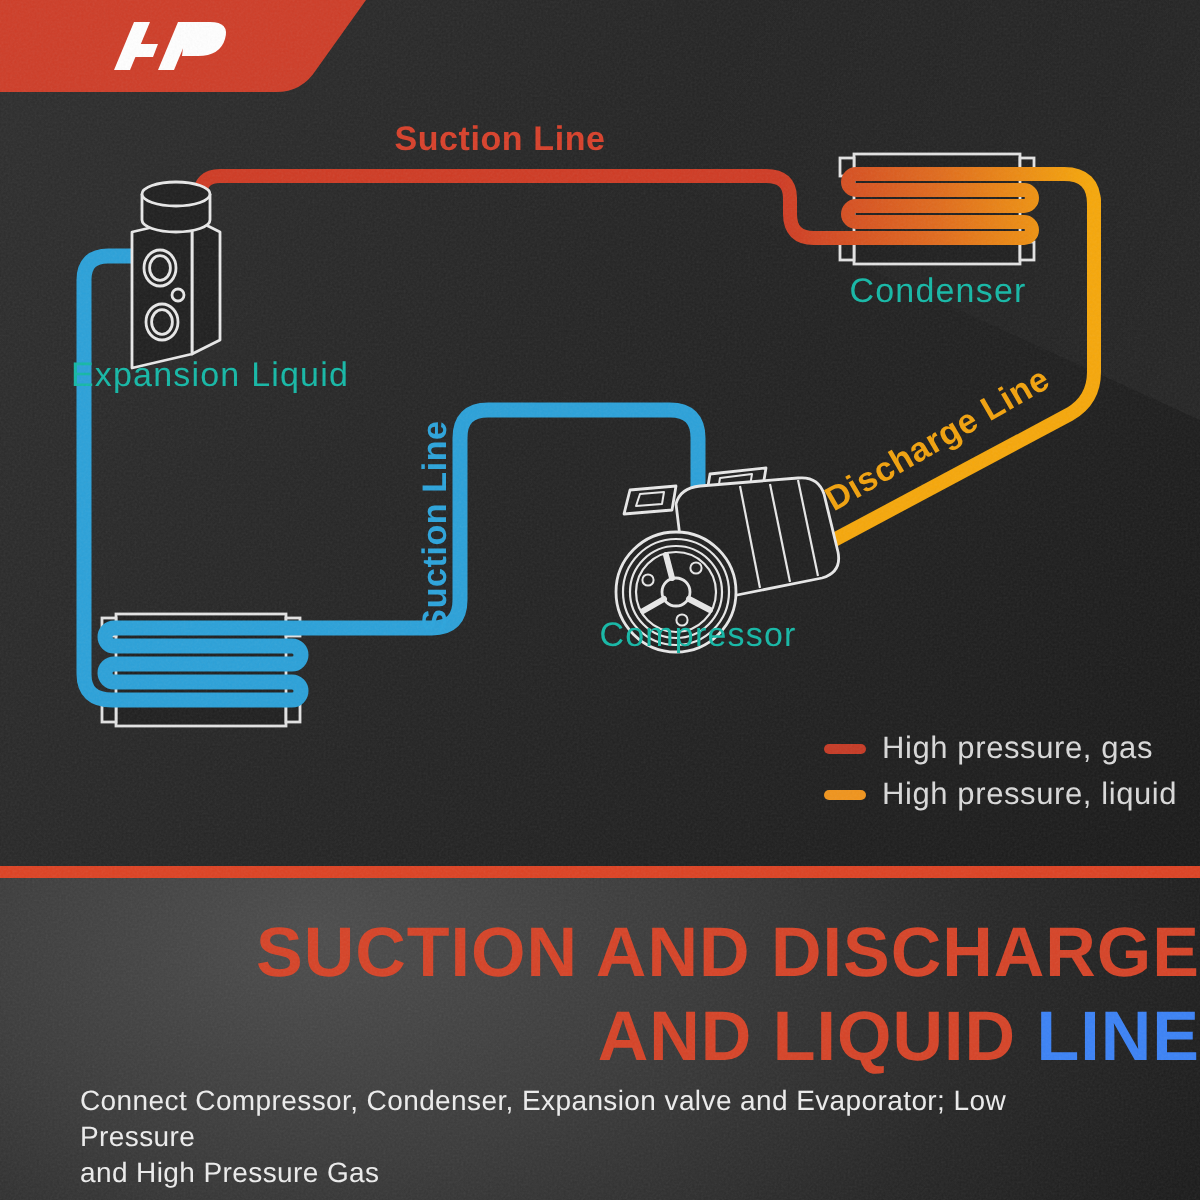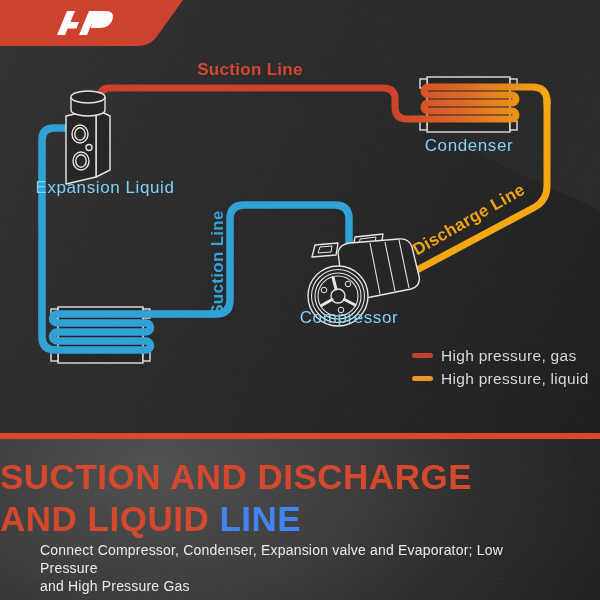--- a/index.html
+++ b/index.html
@@ -32,37 +32,37 @@
   .logo-svg{position:absolute;left:0;top:0;width:200px;height:56px;}
   
   .noise-svg{position:absolute;left:0;top:0;width:600px;height:600px;opacity:0.09;pointer-events:none;}
 
   
   .lbl{position:absolute;text-align:center;white-space:nowrap;}
   .pipe-lbl{font-weight:700;font-size:17px;letter-spacing:0.3px;}
   .lbl-liquid{left:180px;top:60px;width:140px;color:#d8402a;}
   .lbl-suction{left:148px;top:253px;width:140px;height:20px;color:#2ba4dc;transform:rotate(-90deg);}
   .lbl-discharge{left:389px;top:210px;width:160px;color:#f2a20c;transform:rotate(-30deg);}
-  .comp-lbl{color:#7dd3fc;font-size:17px;font-weight:400;letter-spacing:0.6px;}
+  .comp-lbl{color:#14b8a6;font-size:17px;font-weight:400;letter-spacing:0.6px;}
   .lbl-valve{left:25px;top:178px;width:160px;}
   .lbl-condenser{left:399px;top:136px;width:140px;}
   .lbl-evaporator{left:34px;top:362px;width:140px;}
   .lbl-compressor{left:279px;top:308px;width:140px;}
 
   
-  .legend{position:absolute;left:412px;top:344px;}
+  .legend{position:absolute;left:412px;top:363px;}
   .legend-row{display:flex;align-items:center;height:23px;}
   .legend-dash{width:21px;height:5px;border-radius:2.5px;margin-right:8px;flex:0 0 auto;}
   .sw-red{background:#c63a25;}
   .sw-orange{background:#f0941c;}
   .sw-blue{background:#2d9fd8;}
   .legend-text{color:#d9d9d9;font-size:15.5px;letter-spacing:0.3px;}
 
   
-  .title{position:absolute;left:0;top:456px;width:600px;text-align:left;
+  .title{position:absolute;left:0;top:456px;width:600px;text-align:right;
          font-weight:700;font-size:35px;line-height:42px;letter-spacing:0.5px;color:#d64327;}
   .title .white{color:#3b82f6;}
   .subtitle{position:absolute;left:40px;top:541px;width:520px;text-align:left;
             color:#ededed;font-size:14px;line-height:18px;letter-spacing:0.2px;}
 </style>
 </head>
 <body>
 
 <div class="stage">
 

